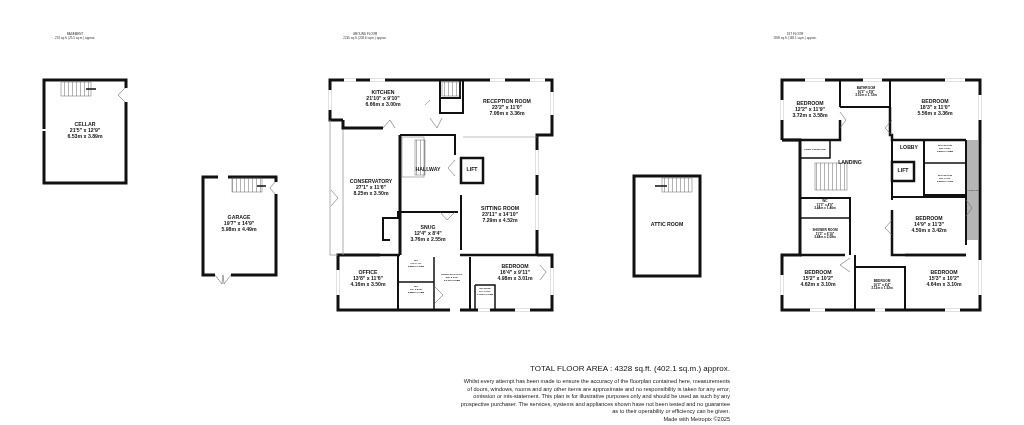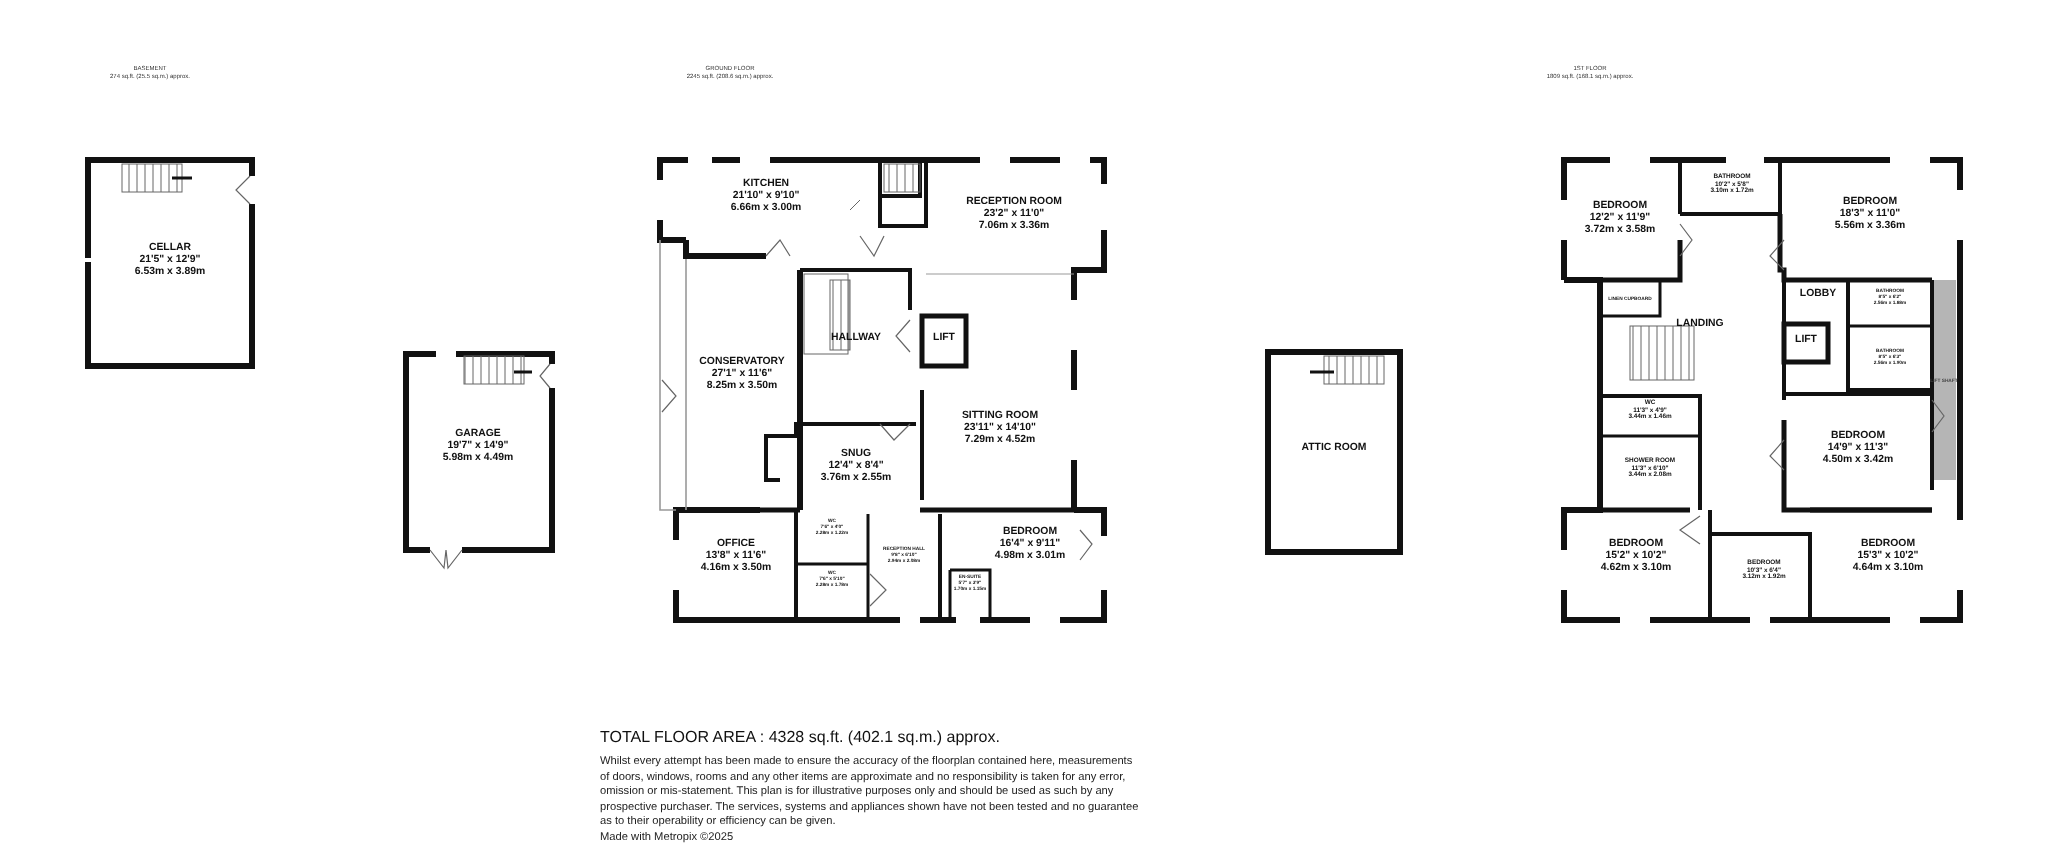--- a/index.html
+++ b/index.html
@@ -4,21 +4,21 @@
 <style>
   html,body{margin:0;padding:0;background:#fff;}
   body{width:1024px;height:425px;position:relative;overflow:hidden;font-family:"Liberation Sans",sans-serif;color:#111;}
   .floor-head{position:absolute;text-align:center;font-size:3px;line-height:3.5px;color:#333;}
   .room-label{position:absolute;text-align:center;font-weight:bold;color:#111;line-height:1.15;white-space:nowrap;transform:translateX(-50%);}
   .room-label span{display:block;}
   .md{font-size:5.2px;}
   .sm{font-size:3.2px;}
   .xs{font-size:2.4px;}
   svg.plan{position:absolute;left:0;top:0;}
-  .footer{position:absolute;left:300px;width:430px;text-align:left;color:#111;}
+  .footer{position:absolute;left:300px;width:430px;text-align:right;color:#111;}
   .total{top:364px;font-size:8px;}
   .disclaimer{top:378px;font-size:5.6px;line-height:7.6px;color:#222;}
 </style>
 </head>
 <body>
 
 <div class="floor-head" style="left:20px;top:33px;width:110px;">
   <div>BASEMENT</div>
   <div>274 sq.ft. (25.5 sq.m.) approx.</div>
 </div>

